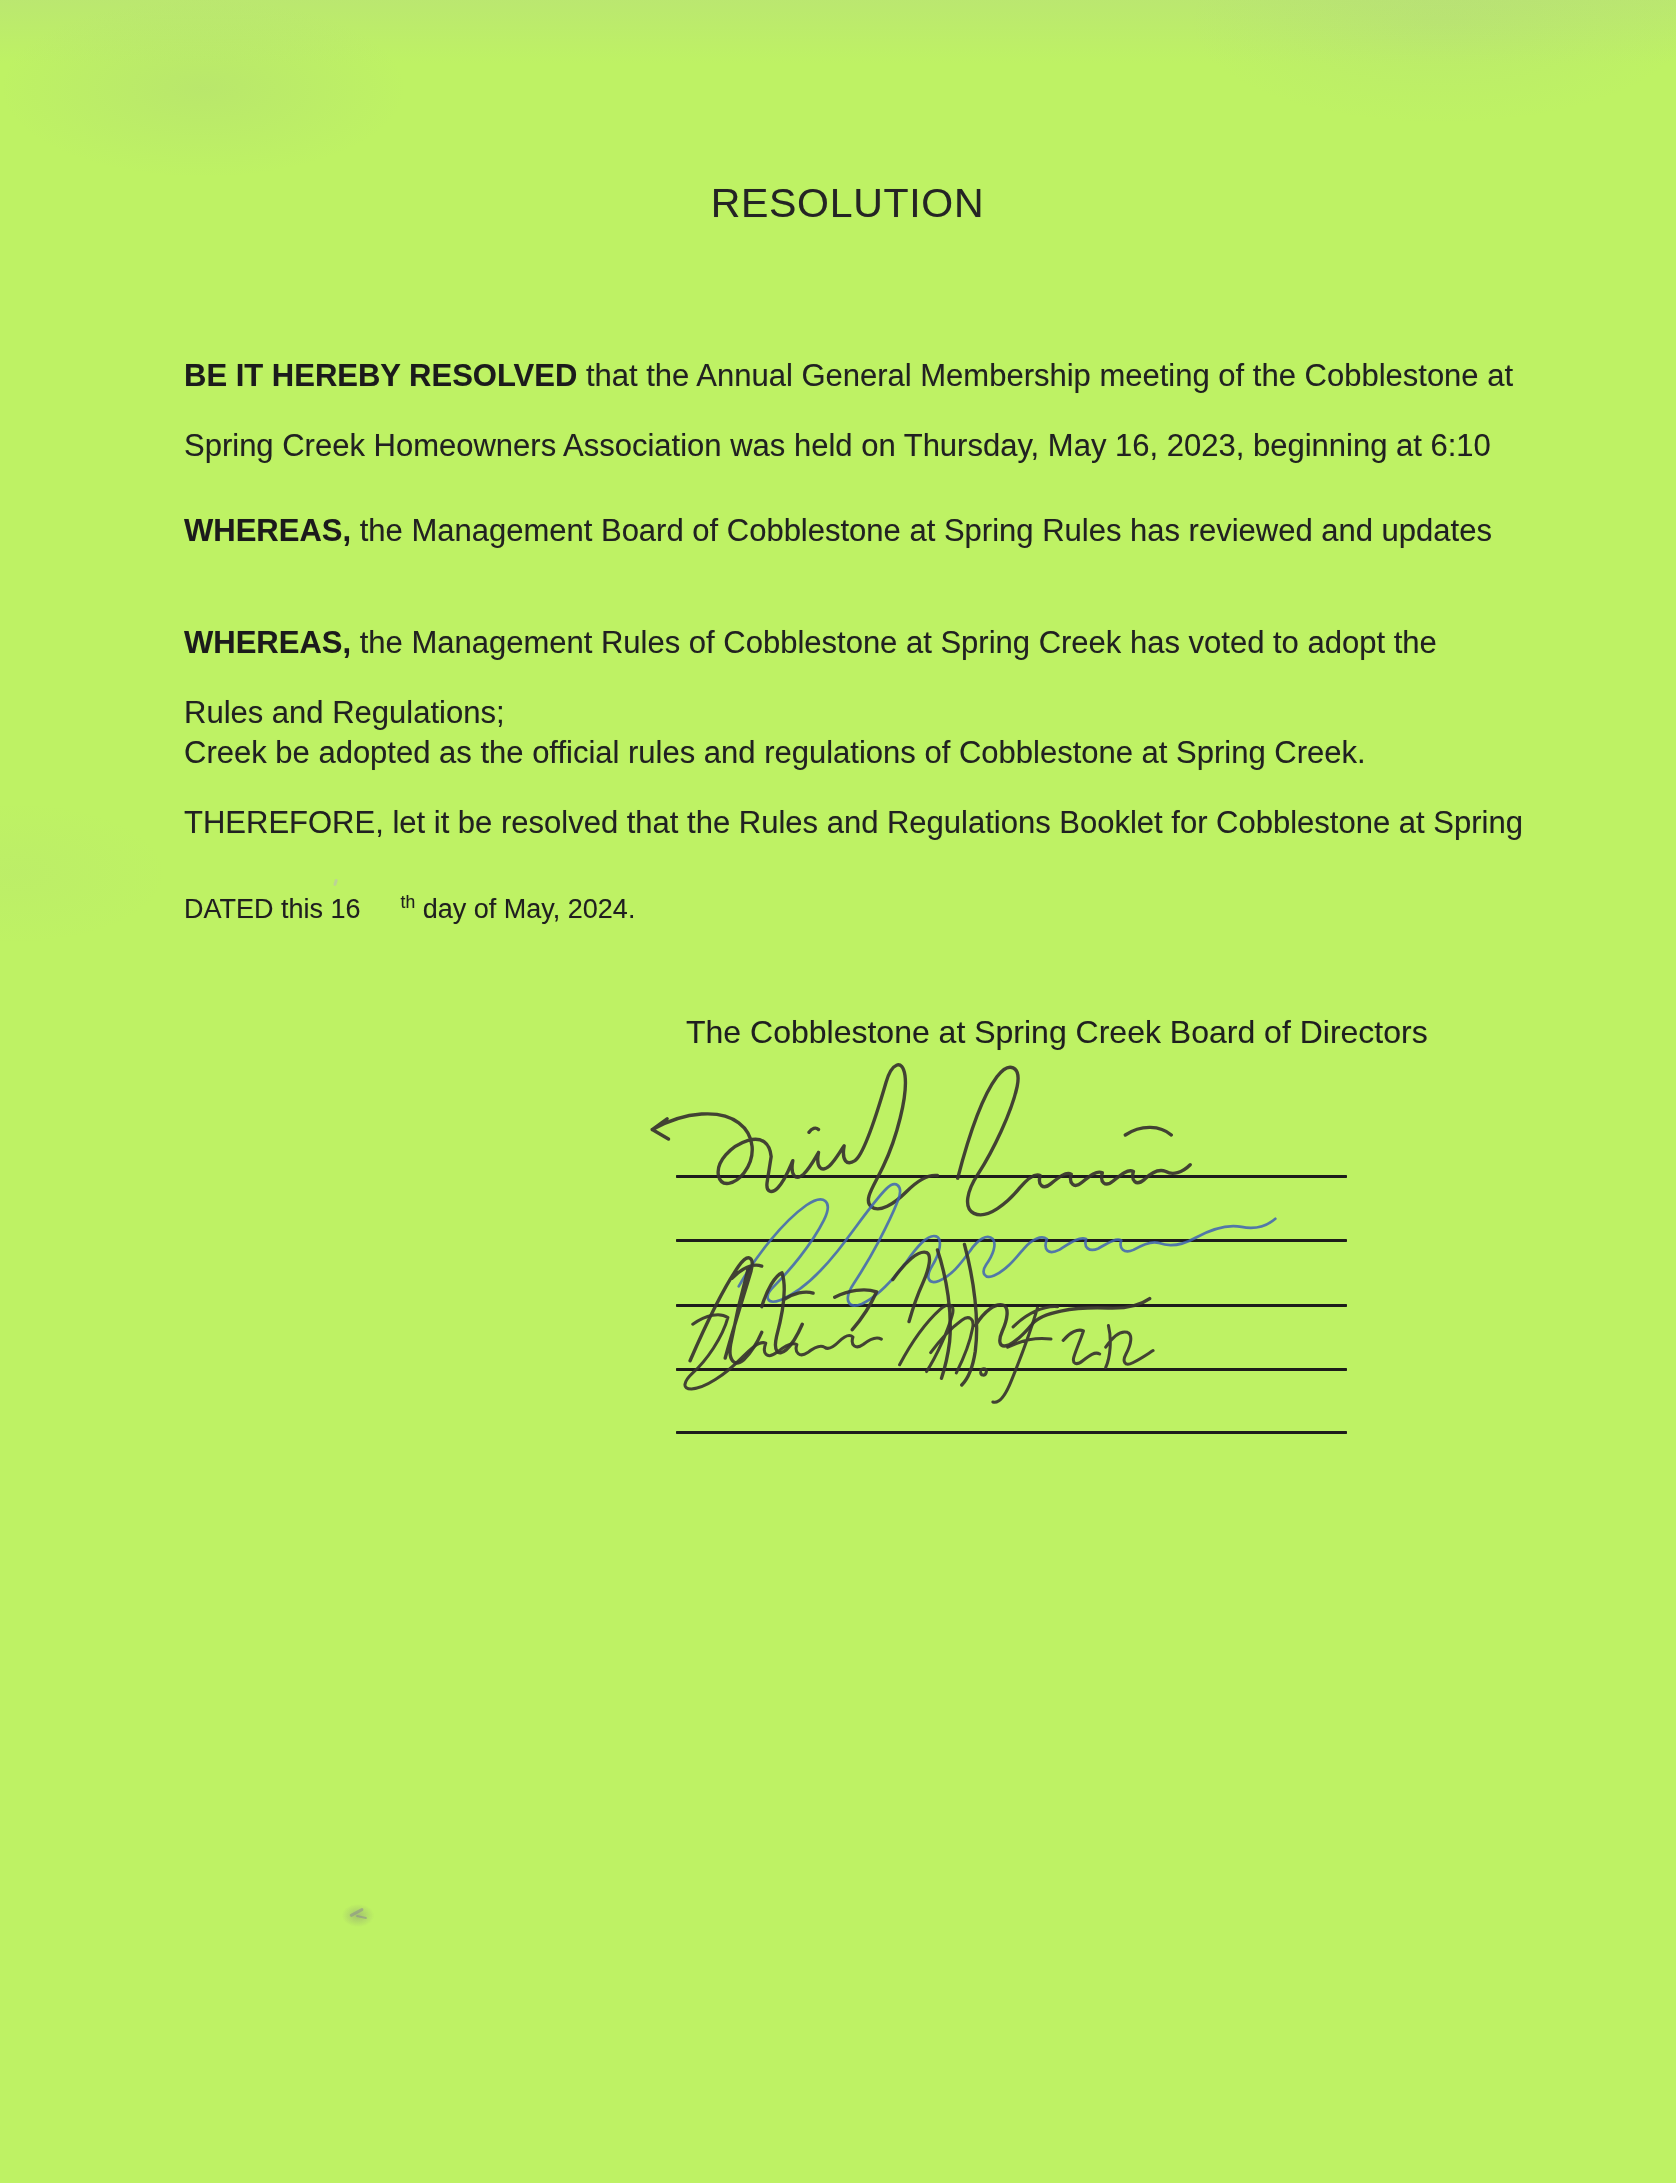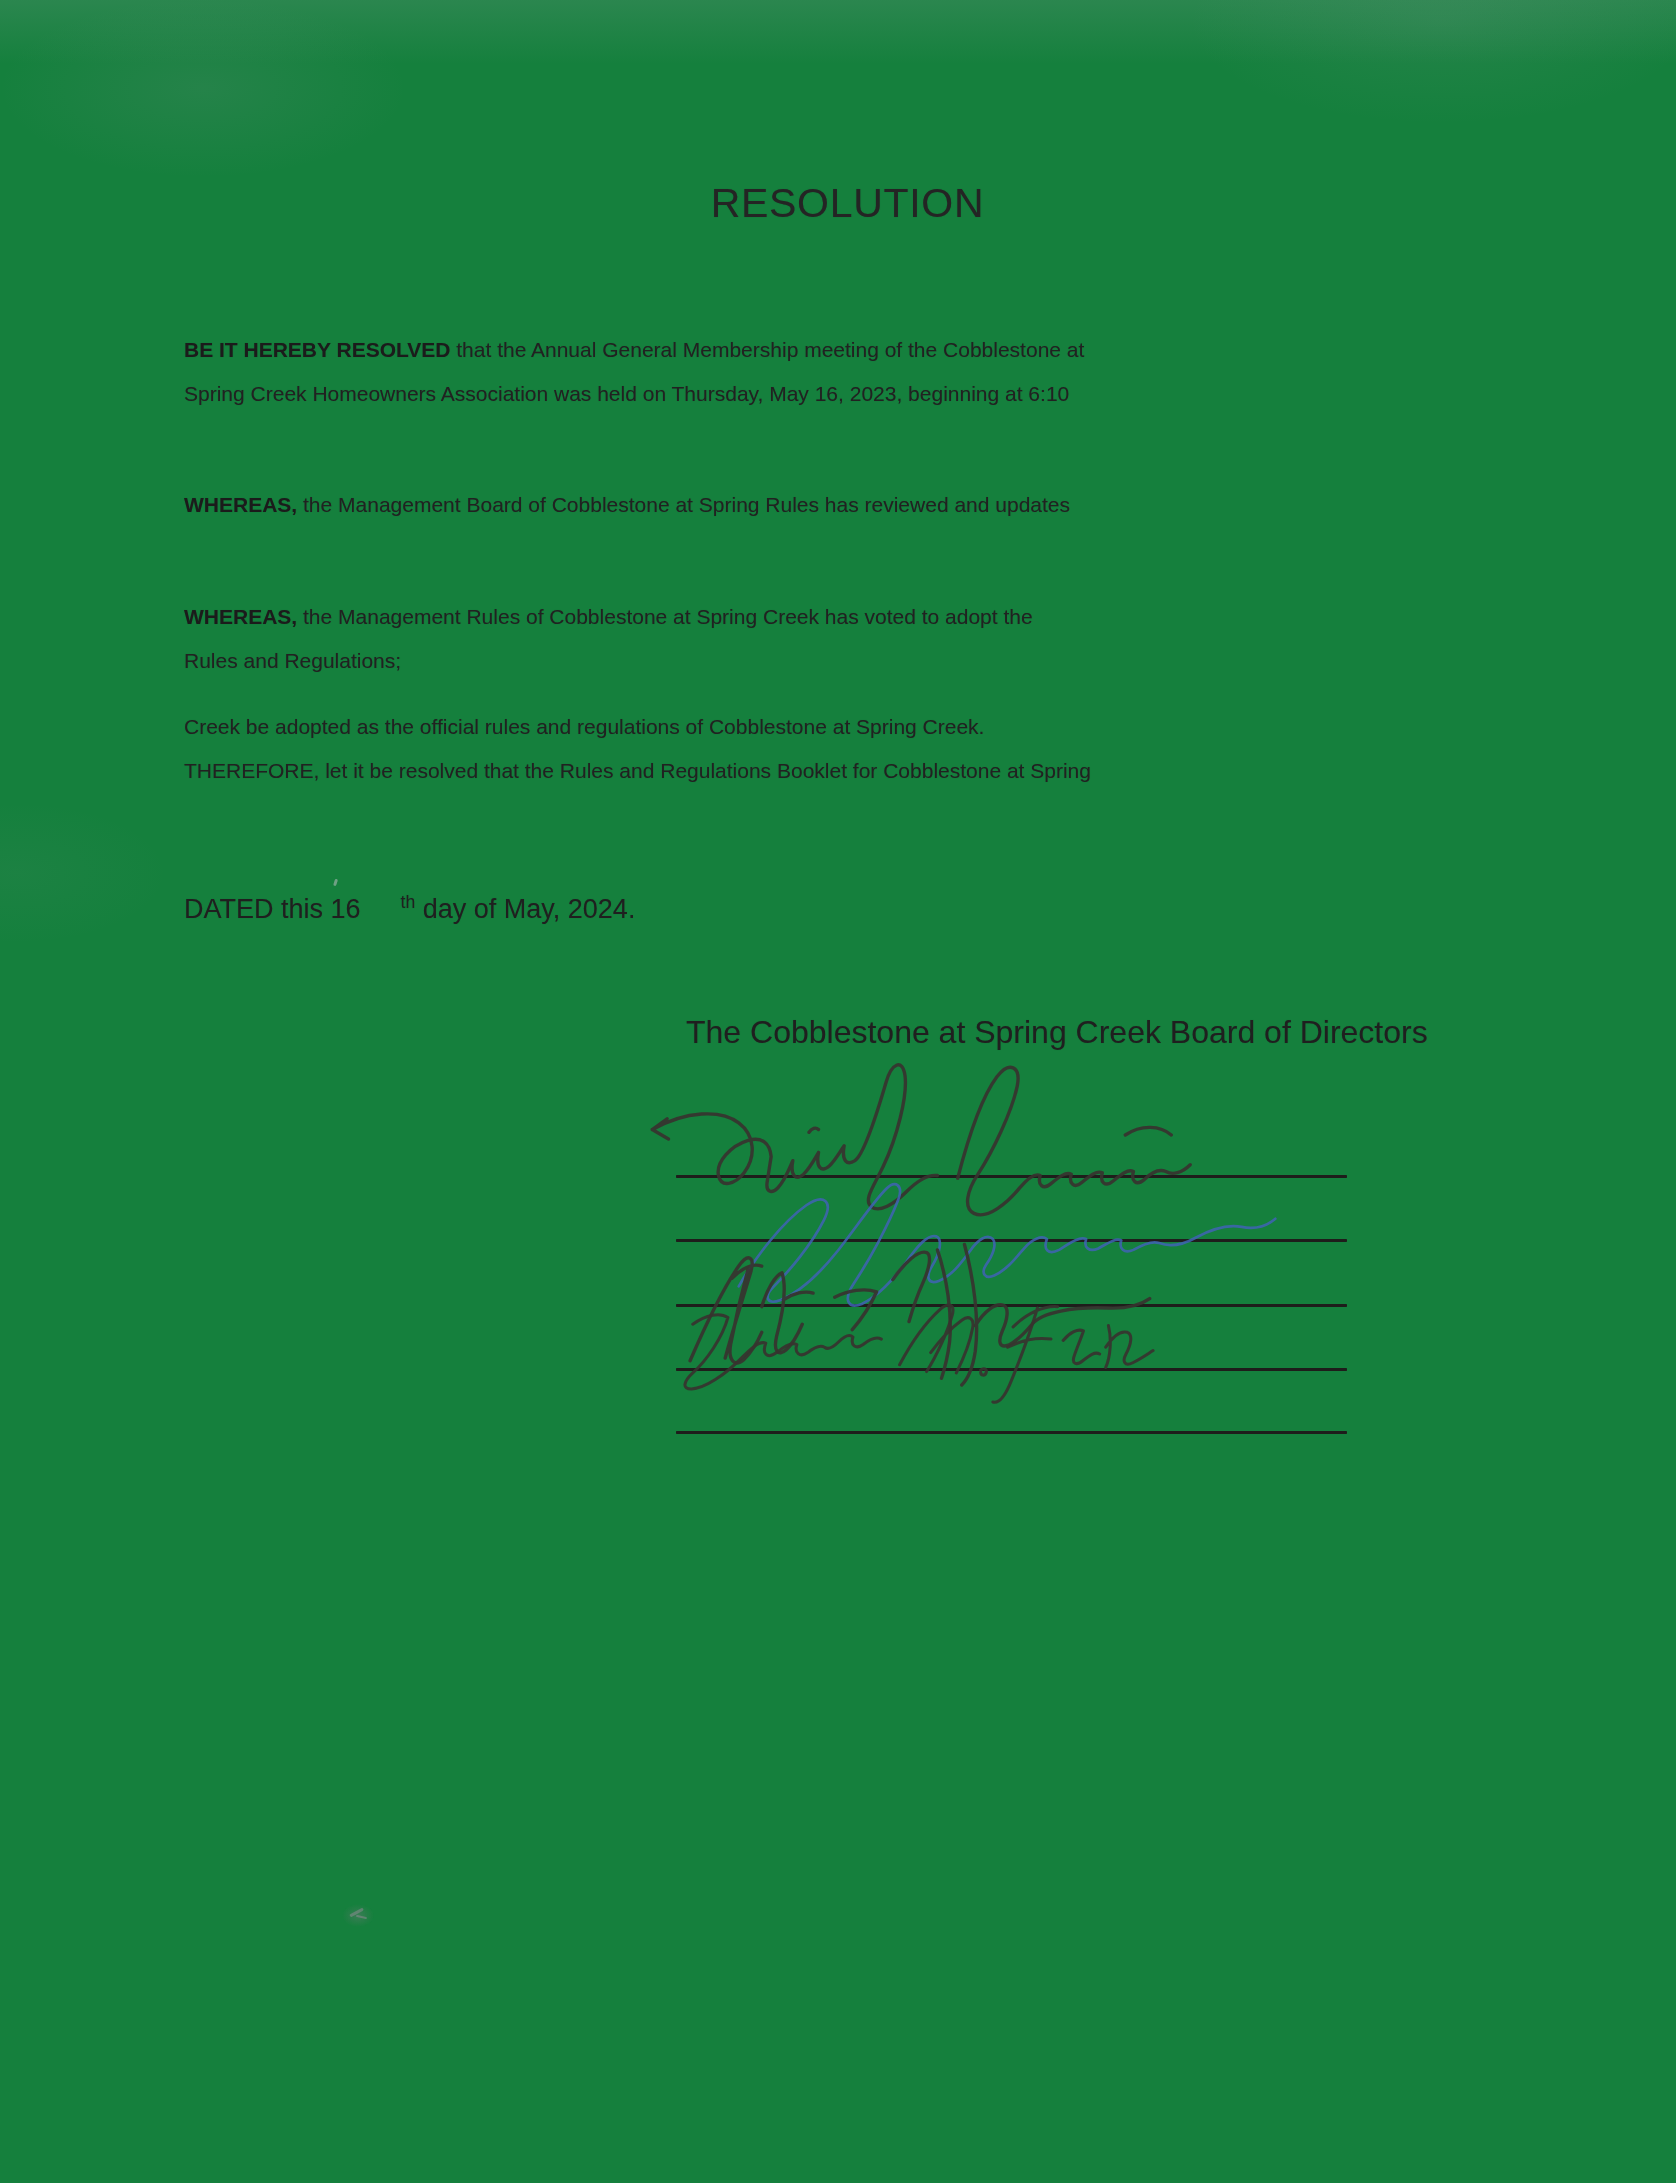--- a/index.html
+++ b/index.html
@@ -1,20 +1,20 @@
 <!DOCTYPE html>
 <html style="font-size:10.8px"><head>
 <meta charset="utf-8">
 <title>Scanned Document</title>
 <style>
   html,body{margin:0;padding:0;background:#e9e9ec;}
   .page{
     position:relative;
     width:1676px;height:2183px;
-    background:#15803d;
+    background:#bef264;
     overflow:hidden;
     font-family:"Liberation Sans",sans-serif;
     color:#1f1f1f;
   }
   
   .page::before{
     content:"";position:absolute;inset:0;pointer-events:none;
     background:
       linear-gradient(180deg, rgba(168,170,180,.15) 0px, rgba(168,170,180,0) 64px),
       radial-gradient(291px 128px at 203px 88px, rgba(150,152,162,.12), transparent 70%),
@@ -23,22 +23,23 @@
   }
   .title{
     position:absolute;left:0;right:0;top:180px;margin:0;
     text-align:center;transform:translateX(9.5px);
     font-size:41px;font-weight:400;letter-spacing:0.7px;color:#242424;
     text-shadow:0 0 0.7px rgba(40,40,40,.35);
   }
   .para{position:absolute;left:184px;width:1325px;}
   .bline{
     height:44px;line-height:44px;white-space:nowrap;
-    font-size:21px;color:#212121;
+    font-size:31px;color:#212121;
     text-shadow:0 0 0.7px rgba(40,40,40,.30);
+    margin-top:26px;
   }
   .bline b{font-weight:700;color:#1b1b1b;}
   .dated{
     position:absolute;left:184px;top:887px;height:44px;line-height:44px;
     font-size:27px;white-space:nowrap;text-shadow:0 0 0.7px rgba(40,40,40,.30);
   }
   .dated sup{font-size:17.6px;line-height:0;vertical-align:10px;padding-left:40px;}
   .signatory{
     position:absolute;left:686px;top:1012px;height:41px;line-height:41px;
     font-size:32px;white-space:nowrap;text-shadow:0 0 0.7px rgba(40,40,40,.30);

